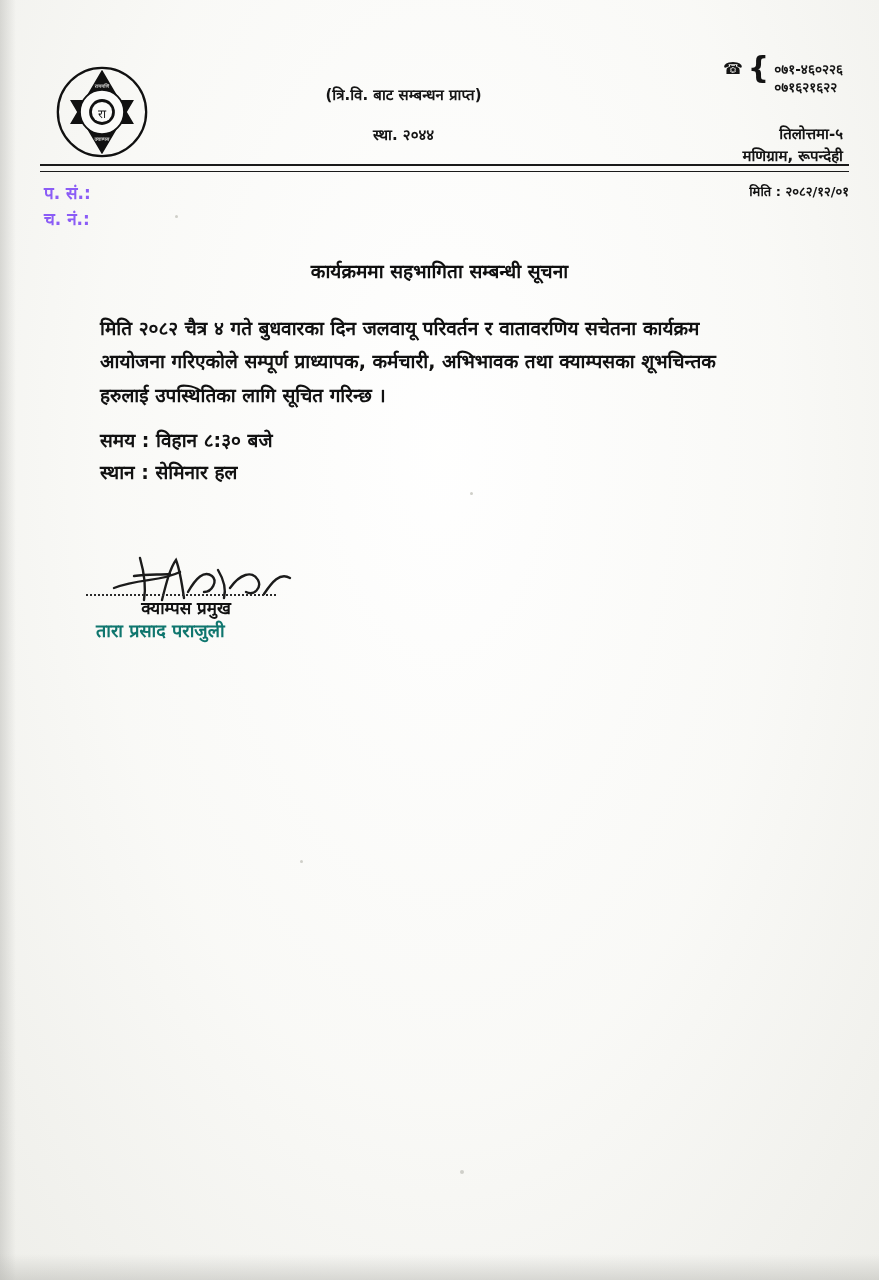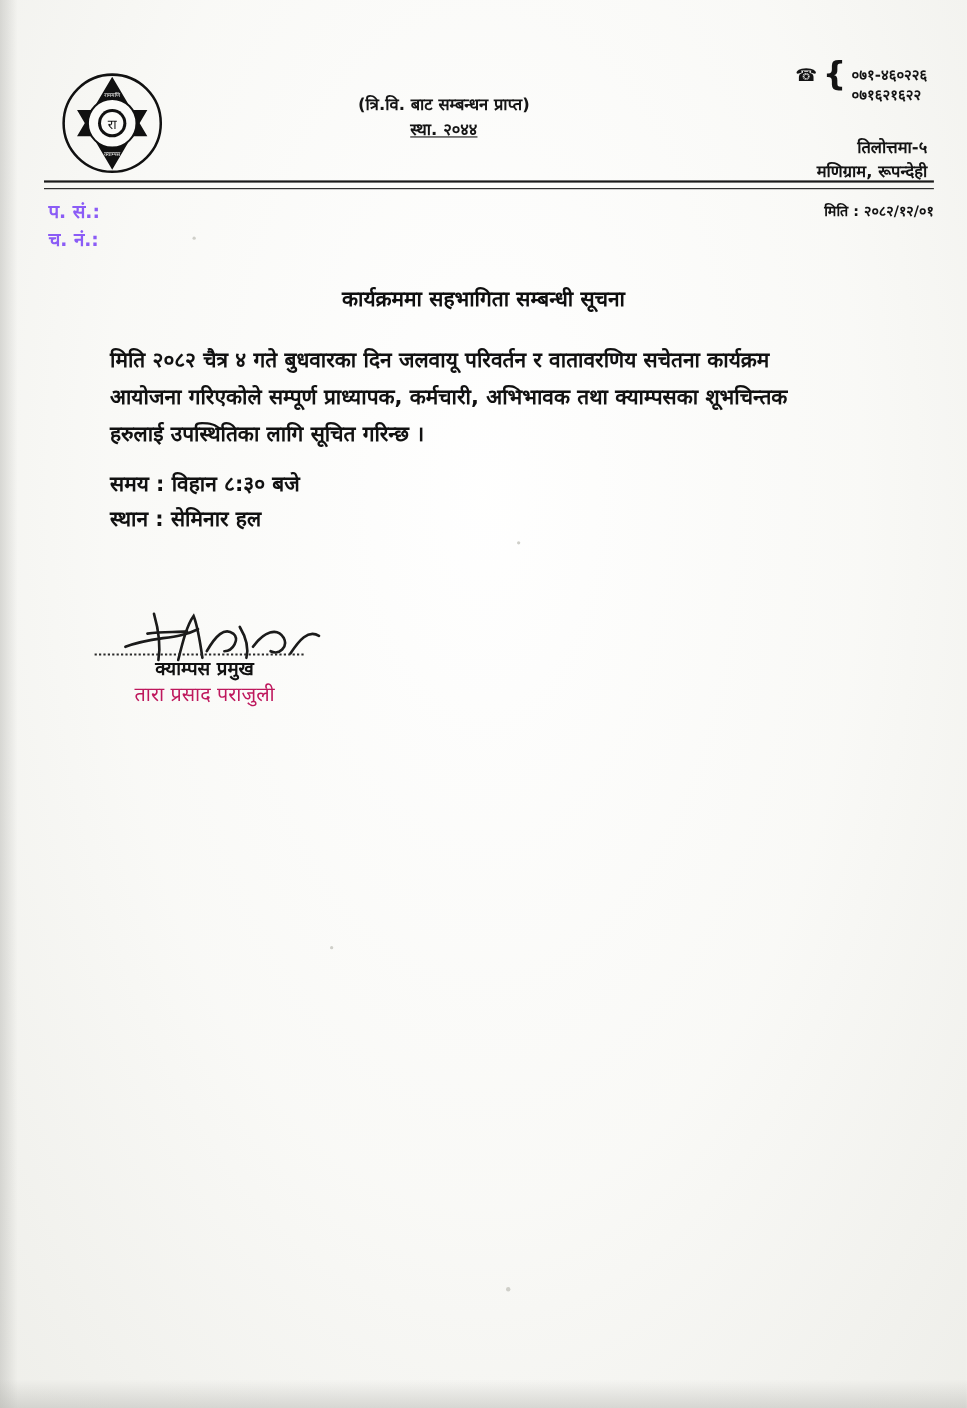--- a/index.html
+++ b/index.html
@@ -77,25 +77,24 @@
     color: #0b0b0b;
     white-space: nowrap;
   }
   .org-sub1 {
     margin-top: 22px;
     font-size: 15px;
     font-weight: 700;
     color: #151515;
   }
   .org-sub2 {
-    margin-top: 3px;
+    margin-top: 20px;
     font-size: 15px;
     font-weight: 700;
     color: #151515;
-    text-decoration: underline;
   }
 
   .phone-block {
     position: absolute;
     right: 2px;
     top: 8px;
     display: flex;
     align-items: flex-start;
     gap: 5px;
     font-size: 13.5px;
@@ -207,24 +206,23 @@
     text-align: center;
     font-size: 17px;
     font-weight: 700;
     color: #111;
   }
   .sig-name {
     position: absolute;
     left: 96px;
     top: 618px;
     width: 180px;
-    text-align: center;
     font-size: 18px;
-    font-weight: 400;
-    color: #be185d;
+    font-weight: 700;
+    color: #0f766e;
   }
 
   
   .speck {
     position: absolute;
     background: #cfcfc9;
     border-radius: 50%;
     pointer-events: none;
   }
 </style>

